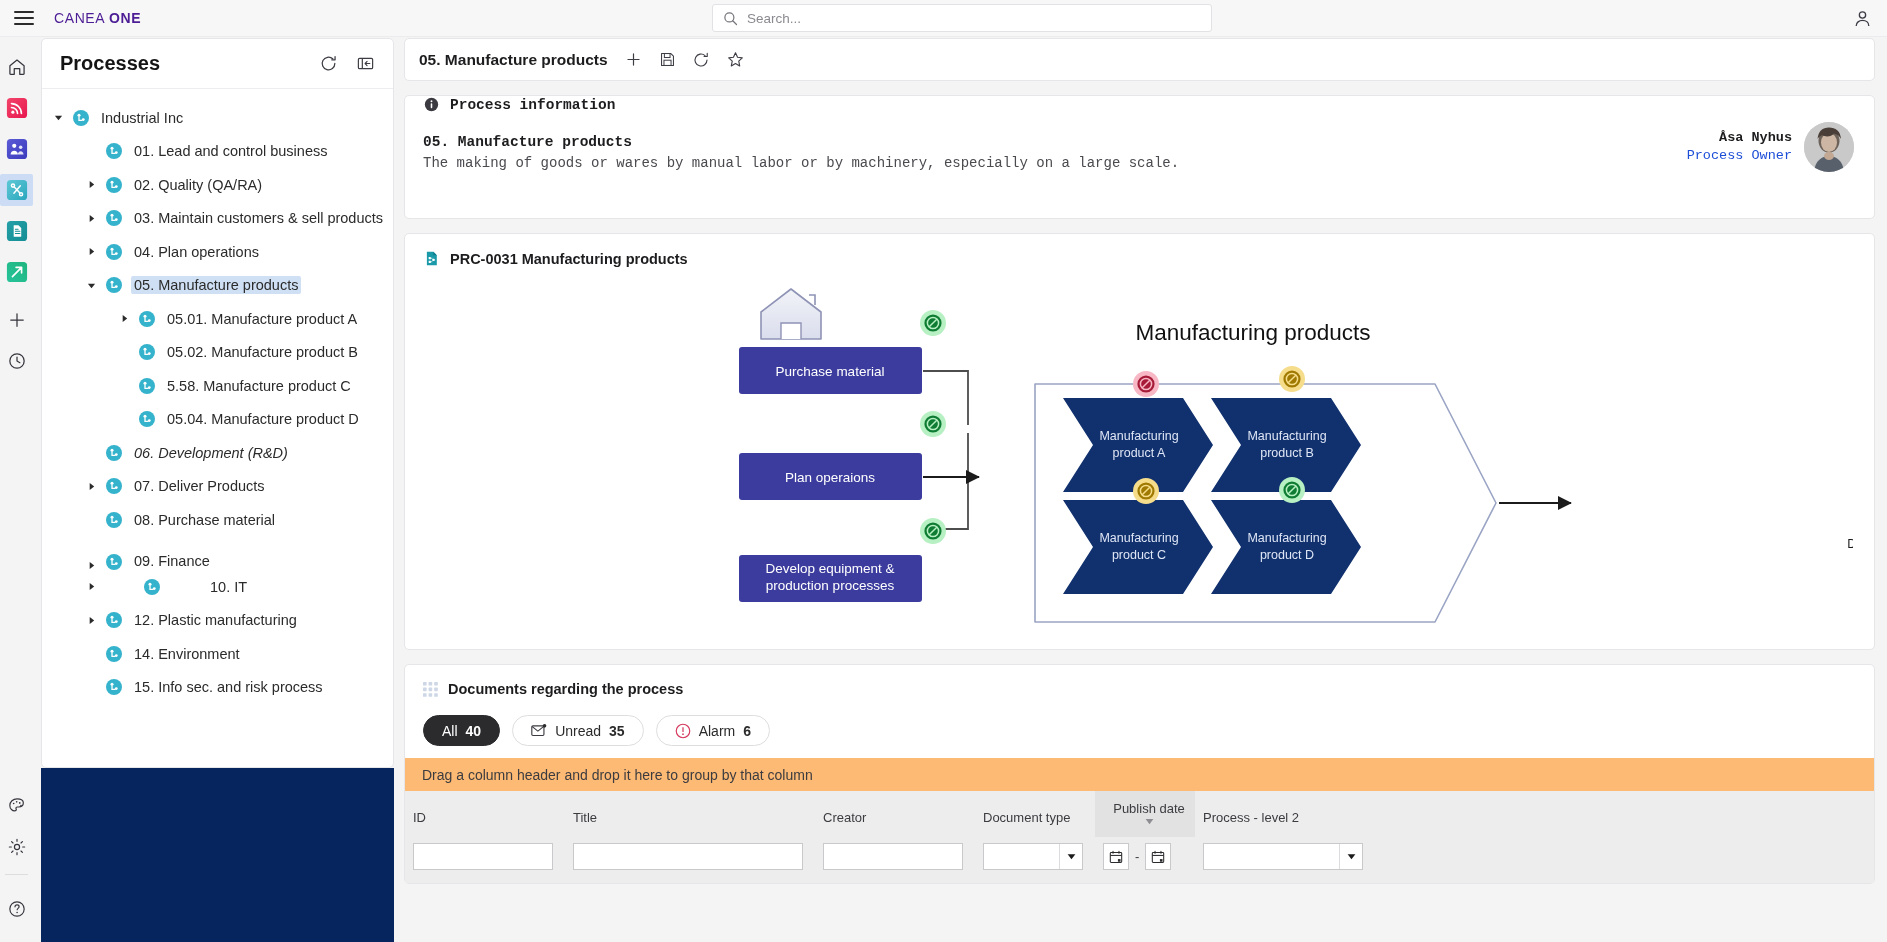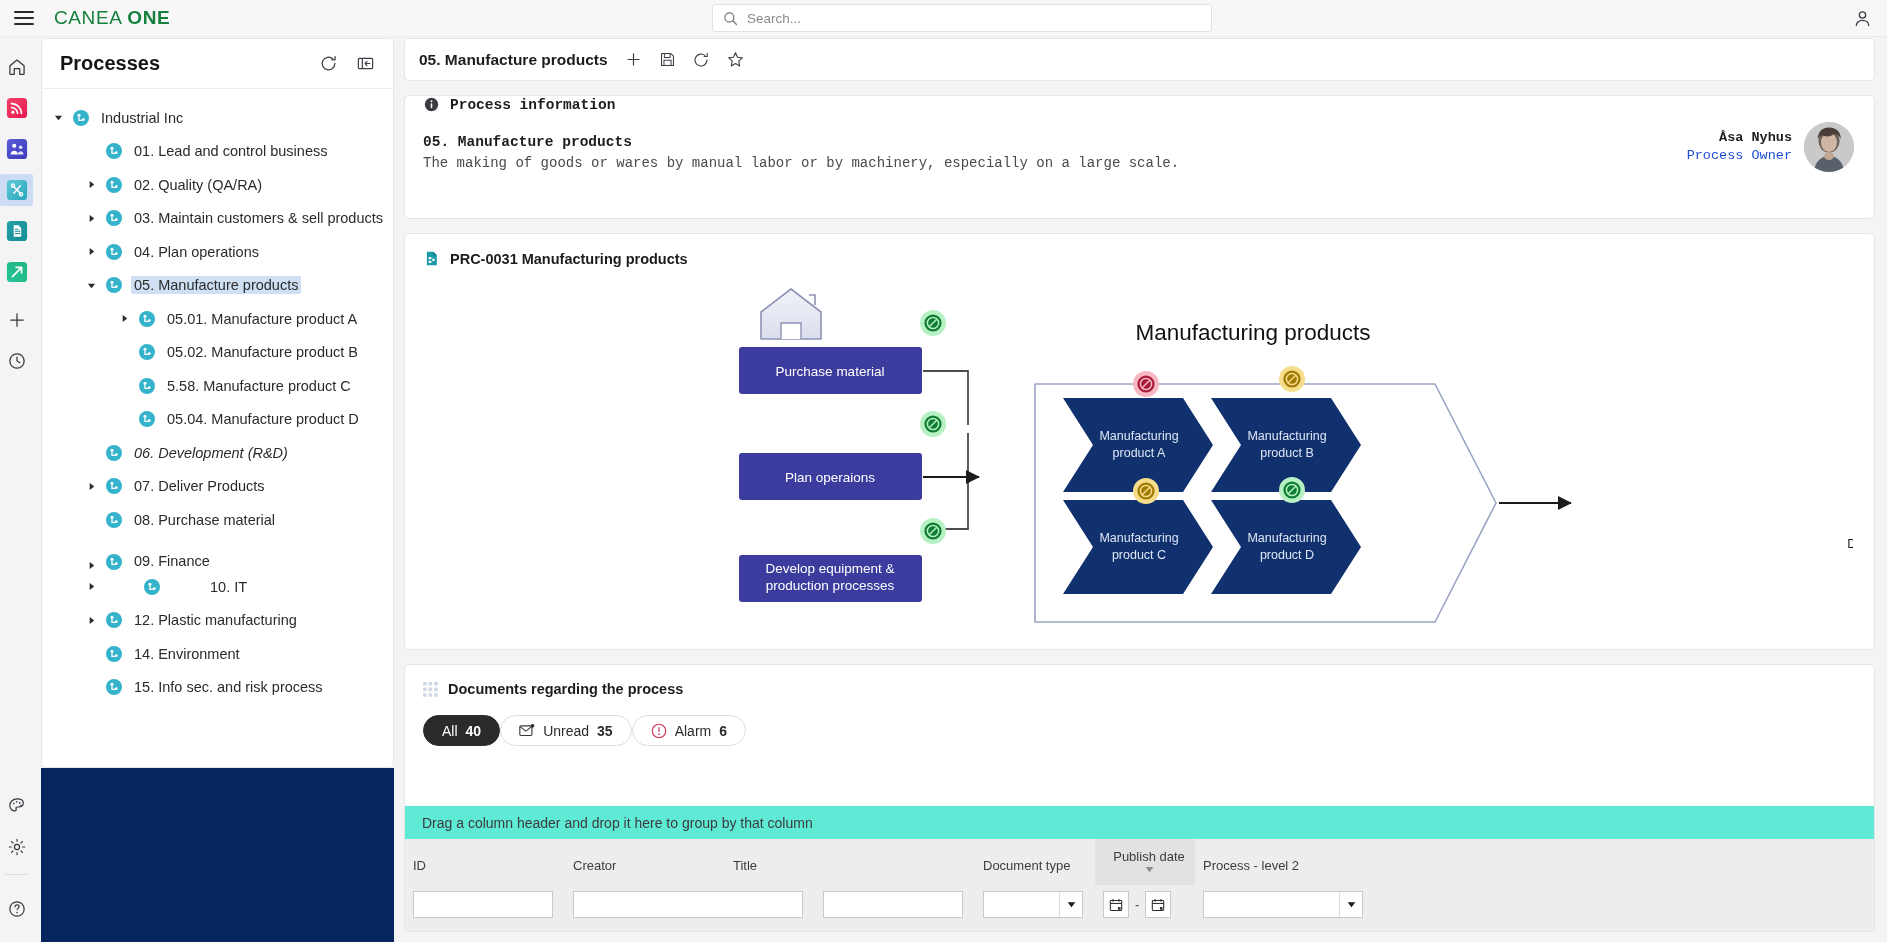--- a/index.html
+++ b/index.html
@@ -12,21 +12,21 @@
   }
   
   .topbar {
     position: absolute; top: 0; left: 0; width: 1887px; height: 37px;
     background: #f7f7f8; display: flex; align-items: center;
     border-bottom: 1px solid #ececee;
   }
   .hamburger { width: 20px; height: 14px; margin-left: 14px; cursor: pointer;
     display: flex; flex-direction: column; justify-content: space-between; }
   .hamburger i { display: block; height: 2px; background: #2b2b2b; border-radius: 1px; }
-  .brand { margin-left: 20px; font-size: 19px; letter-spacing: .6px; color: #15803d; }
+  .brand { margin-left: 20px; font-size: 14px; letter-spacing: .6px; color: #4c1d95; }
   .brand b { font-weight: 700; }
   .brand span.thin { font-weight: 400; }
   .searchwrap {
     position: absolute; left: 712px; top: 4px; width: 500px; height: 28px;
     background: #fff; border: 1px solid #e2e2e5; border-radius: 3px;
     display: flex; align-items: center; padding: 0 10px;
   }
   .searchwrap svg { flex: 0 0 auto; }
   .searchinput {
     border: none; outline: none; font-size: 13.5px; color: #333;
@@ -104,32 +104,32 @@
   .owner { position: absolute; right: 20px; top: 26px; display: flex; align-items: center; }
   .owner-txt { text-align: right; margin-right: 12px; line-height: 1.35; }
   .owner-name { font-size: 13.5px; font-weight: 700; color: #1d1d1f; }
   .owner-role { font-size: 13.5px; color: #1d4ed8; }
   .owner-photo { width: 50px; height: 50px; border-radius: 50%; overflow: hidden; background: #cfcfcf; }
 
   .diagcard { padding: 16px 18px 12px 18px; }
   .diagram-wrap { height: 370px; position: relative; }
 
   .docscard { padding: 16px 18px 0 18px; position: relative; }
-  .tabs { display: flex; align-items: center; margin-top: 18px; padding-bottom: 12px; }
+  .tabs { display: flex; align-items: center; margin-top: 18px; gap: 12px; padding-bottom: 12px; }
   .chip {
     height: 31px; border-radius: 16px; display: flex; align-items: center;
     padding: 0 18px; font-size: 14px; cursor: pointer; border: 1px solid #dededf;
     background: #fff; color: #2b2b2b; gap: 8px;
   }
   .chip.active { background: #2b2b2e; color: #fff; border-color: #2b2b2e; }
   .chip b { font-weight: 700; }
   .groupbar {
-    background: #5eead4; height: 33px; display: flex; align-items: center;
+    background: #fdba74; height: 33px; display: flex; align-items: center;
     padding-left: 5px; font-size: 14px; color: #3c3c40;
-    margin-left: -18px; margin-right: -18px; margin-top: 48px;
+    margin-left: -18px; margin-right: -18px;
   }
   .grid { margin-left: -18px; margin-right: -18px; }
   .grid-head { display: flex; background: #ededee; height: 46px; align-items: flex-end; }
   .gh {
     font-size: 13px; color: #3c3c40; padding: 0 0 12px 8px; position: relative;
     height: 100%; display: flex; align-items: flex-end; cursor: pointer;
   }
   .gh.sorted {
     background: #e2e2e3; align-items: center; justify-content: center;
     flex-direction: column; padding-bottom: 2px;
@@ -866,25 +866,25 @@
 
     <div class="groupbar">
       <span style="padding-left:12px">Drag a column header and drop it here to group by that column</span>
     </div>
 
     <div class="grid">
       <div class="grid-head" id="grid-head">
           <div class="gh" style="width: 160px;">
             <span>ID</span>
           </div>
+          <div class="gh" style="width: 250px;">
+            <span>Title</span>
+          </div>
           <div class="gh" style="width: 160px;">
             <span>Creator</span>
-          </div>
-          <div class="gh" style="width: 250px;">
-            <span>Title</span>
           </div>
           <div class="gh" style="width: 120px;">
             <span>Document type</span>
           </div>
           <div class="gh sorted" style="width: 100px;">
             <span>Publish date</span>
             <span class="sortcaret">
               <svg width="9" height="7" viewBox="0 0 10 8">
                 <path d="M0.6 1 L9.4 1 L5 7 Z" fill="#8d8d93"></path>
               </svg>

